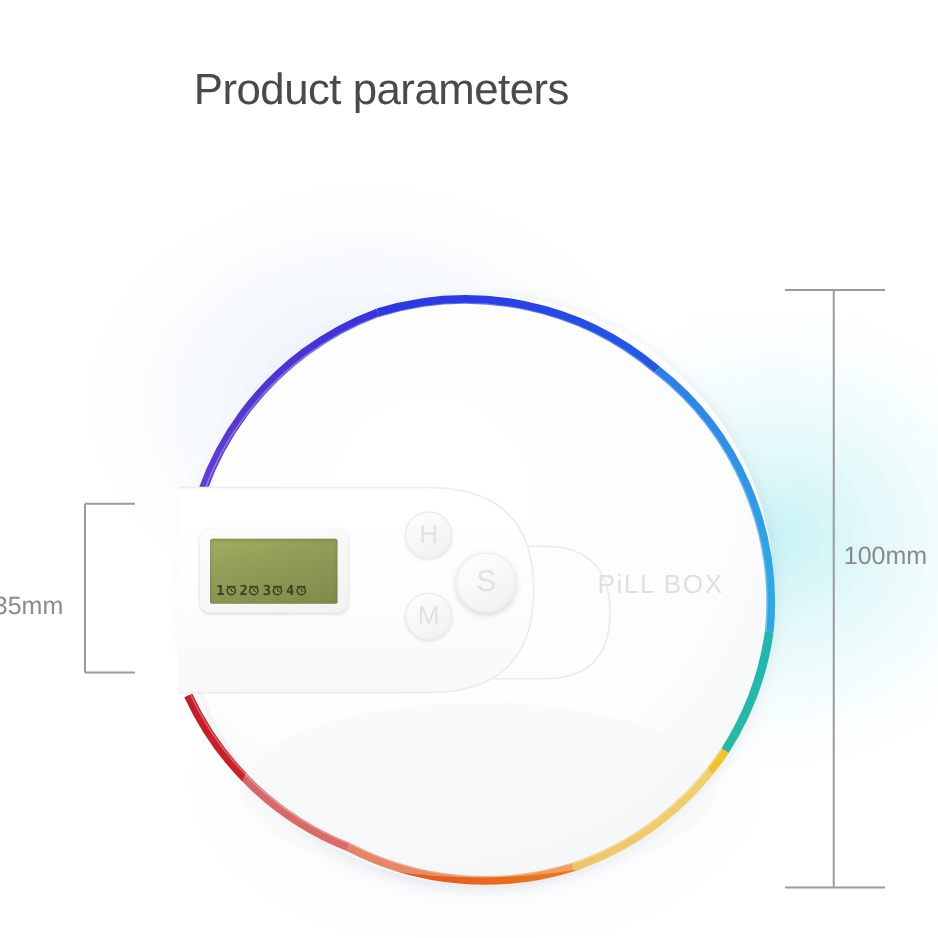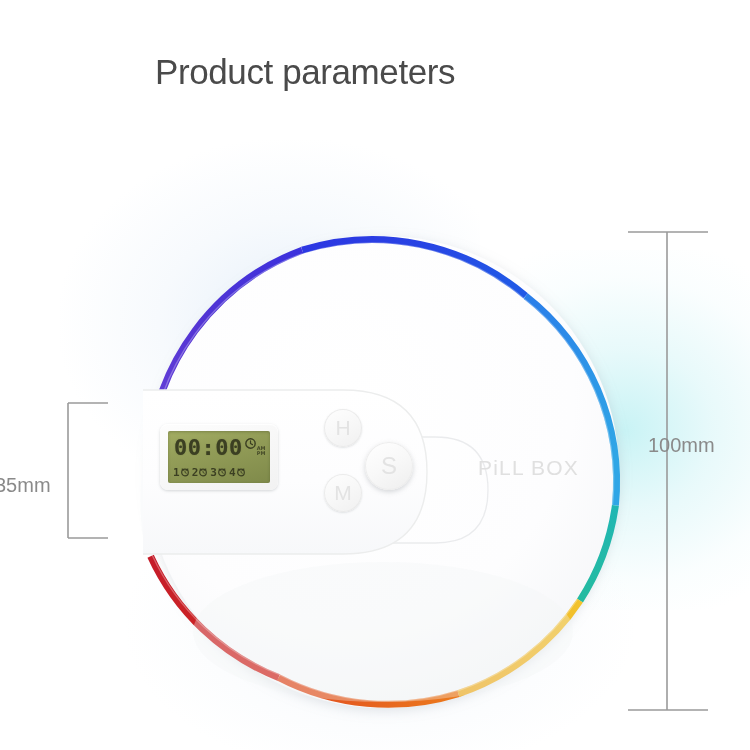--- a/index.html
+++ b/index.html
@@ -230,21 +230,21 @@
     position: absolute;
     font-size: 20px;
     color: #8a8a8a;
     white-space: nowrap;
   }
   #dim-left-label {
     left: -5px;
     top: 474px;
   }
   #dim-right-label {
-    left: 648px;
+    left: 675px;
     top: 434px;
   }
   #dim-svg {
     position: absolute;
     left: 0; top: 0;
     width: 750px; height: 750px;
     pointer-events: none;
   }
 </style>
 </head>
@@ -362,31 +362,20 @@
       </defs>
       <path d="M -10 6
                L 200 6
                Q 284 6 284 88
                Q 284 170 200 170
                L -10 170 Z" fill="url(#panelGrad)" stroke="#eceded" stroke-width="1.4"></path>
     </svg>
 
     <div id="lcd-bezel">
       <div id="lcd-screen">
-        <div id="lcd-time-row">
-          <span id="lcd-time">00:00</span>
-          <svg id="lcd-clock-icon" viewBox="0 0 20 20">
-            <circle cx="10" cy="10" r="8.5" fill="none" stroke="#3b3f22" stroke-width="2.6"></circle>
-            <path d="M 10 5 L 10 10 L 13.5 12" fill="none" stroke="#3b3f22" stroke-width="2.2" stroke-linecap="round"></path>
-          </svg>
-          <span id="lcd-ampm">
-            <span>AM</span>
-            <span>PM</span>
-          </span>
-        </div>
         <div id="lcd-slots-row">
           <span class="lcd-slot">
             <span class="lcd-slot-num">1</span>
             <svg class="lcd-slot-bell" viewBox="0 0 20 20">
               <circle cx="10" cy="11" r="6.6" fill="none" stroke="#3b3f22" stroke-width="2.4"></circle>
               <path d="M 4.2 4.2 L 7.0 6.2 M 15.8 4.2 L 13.0 6.2" stroke="#3b3f22" stroke-width="2.4" stroke-linecap="round"></path>
               <path d="M 10 7.5 L 10 11 L 12.6 12.4" fill="none" stroke="#3b3f22" stroke-width="1.8" stroke-linecap="round"></path>
             </svg>
           </span>
           <span class="lcd-slot">

